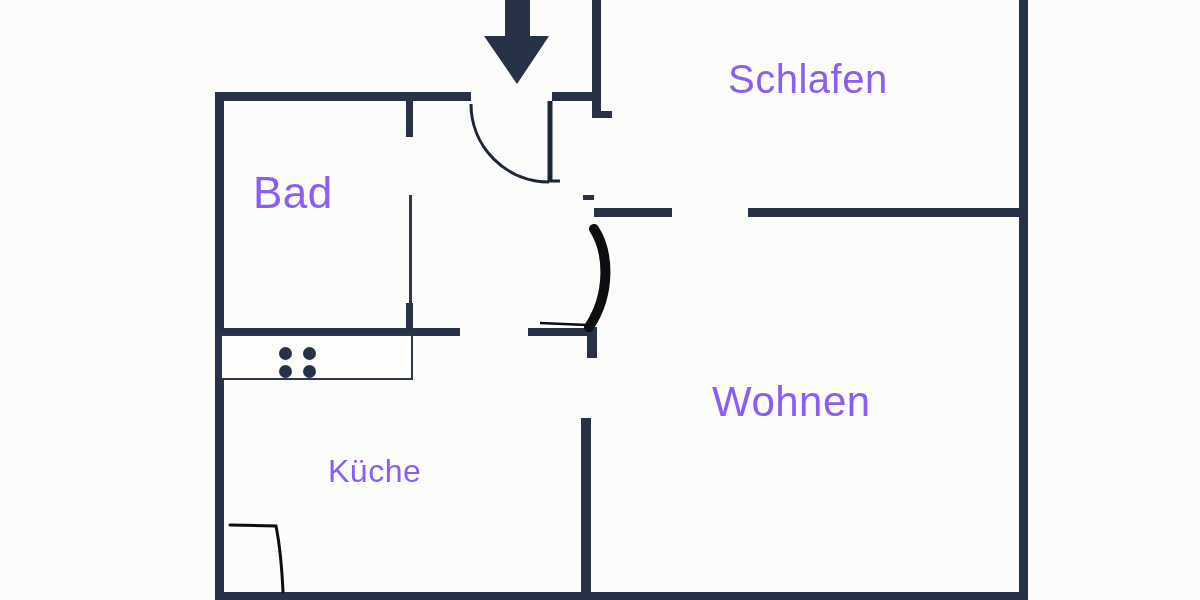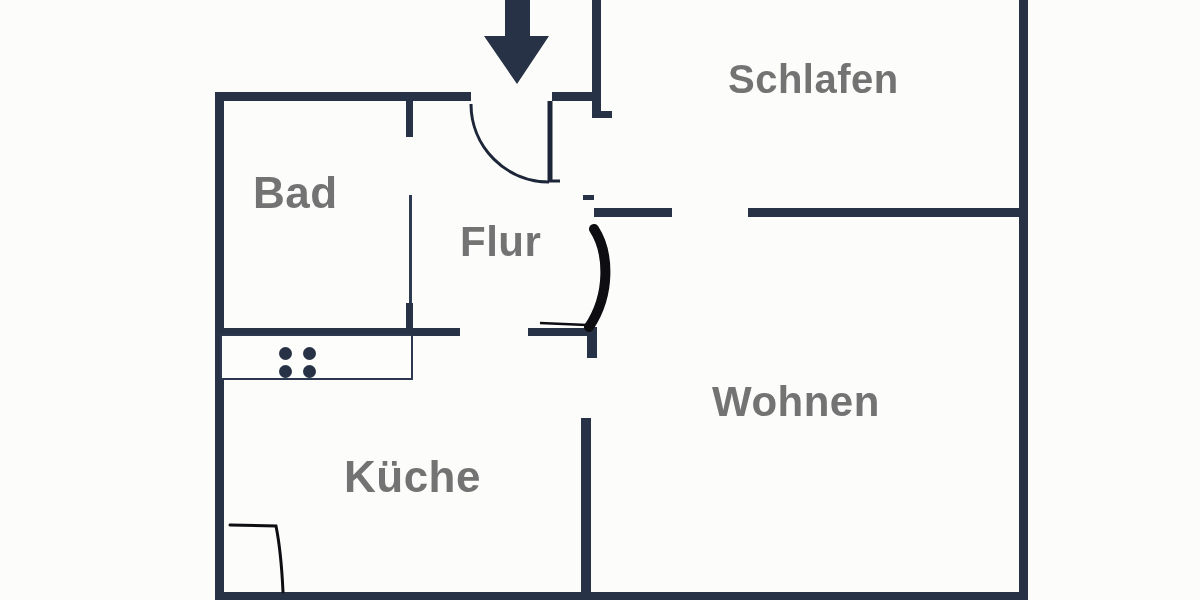--- a/index.html
+++ b/index.html
@@ -4,21 +4,21 @@
 <style>
   html,body{margin:0;padding:0;background:#ffffff;}
   #stage{
     position:relative;width:1200px;height:600px;overflow:hidden;
     background:#fcfcfb;
     font-family:"Liberation Sans", sans-serif;
   }
   .wall{position:absolute;background:#273246;}
   .wall-thin{position:absolute;background:#2e3a50;}
   .room-label{
-    position:absolute;color:#737373;font-weight:700;line-height:1;
+    position:absolute;color:#8b5cf6;font-weight:400;line-height:1;
     letter-spacing:.5px;white-space:nowrap;
   }
   .counter{
     position:absolute;left:220px;top:334px;width:193px;height:46px;
     border:2px solid #2c3850;background:#fdfdfc;box-sizing:border-box;
   }
   .burner{position:absolute;width:13px;height:13px;border-radius:50%;background:#273246;}
   svg{position:absolute;left:0;top:0;}
 </style>
 </head>
@@ -60,17 +60,16 @@
 
   <div class="counter">
     <div class="burner" style="left:57px;top:11px;"></div>
     <div class="burner" style="left:81px;top:11px;"></div>
     <div class="burner" style="left:57px;top:29px;"></div>
     <div class="burner" style="left:81px;top:29px;"></div>
   </div>
 
   <div class="room-label" style="left:728px;top:59px;font-size:40px;">Schlafen</div>
   <div class="room-label" style="left:253px;top:171px;font-size:44px;">Bad</div>
-  <div class="room-label" style="left:460px;top:221px;font-size:42px;">Flur</div>
   <div class="room-label" style="left:712px;top:381px;font-size:42px;">Wohnen</div>
-  <div class="room-label" style="left:344px;top:455px;font-size:44px;">Küche</div>
+  <div class="room-label" style="left:328px;top:455px;font-size:32px;">Küche</div>
 
 </div>
 
 </body></html>

